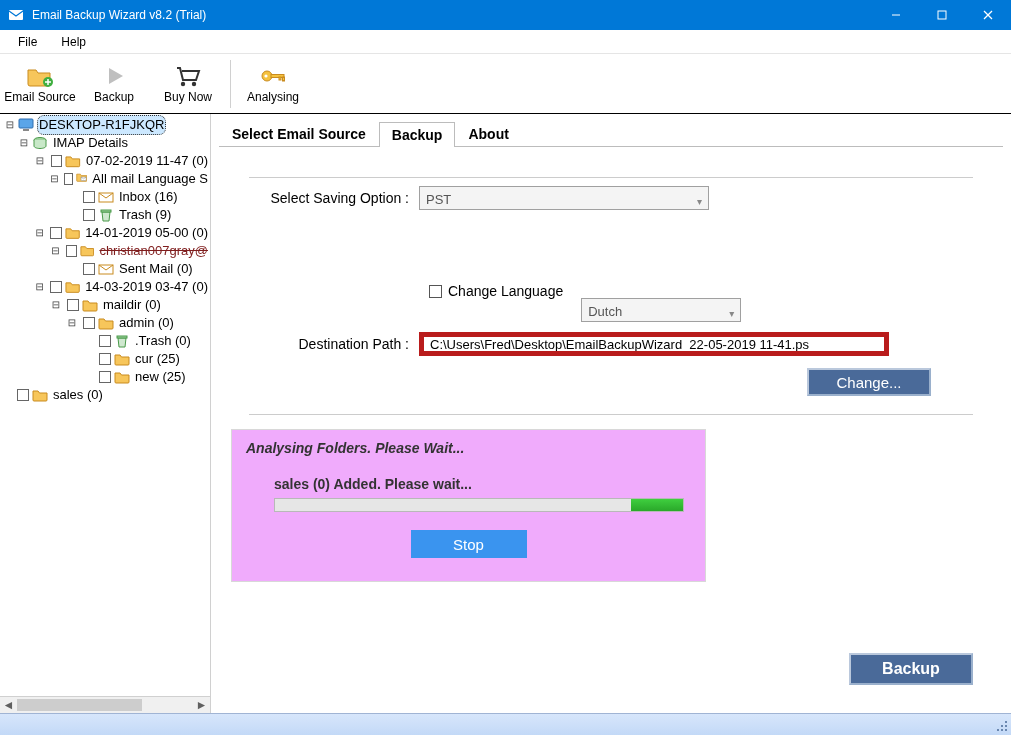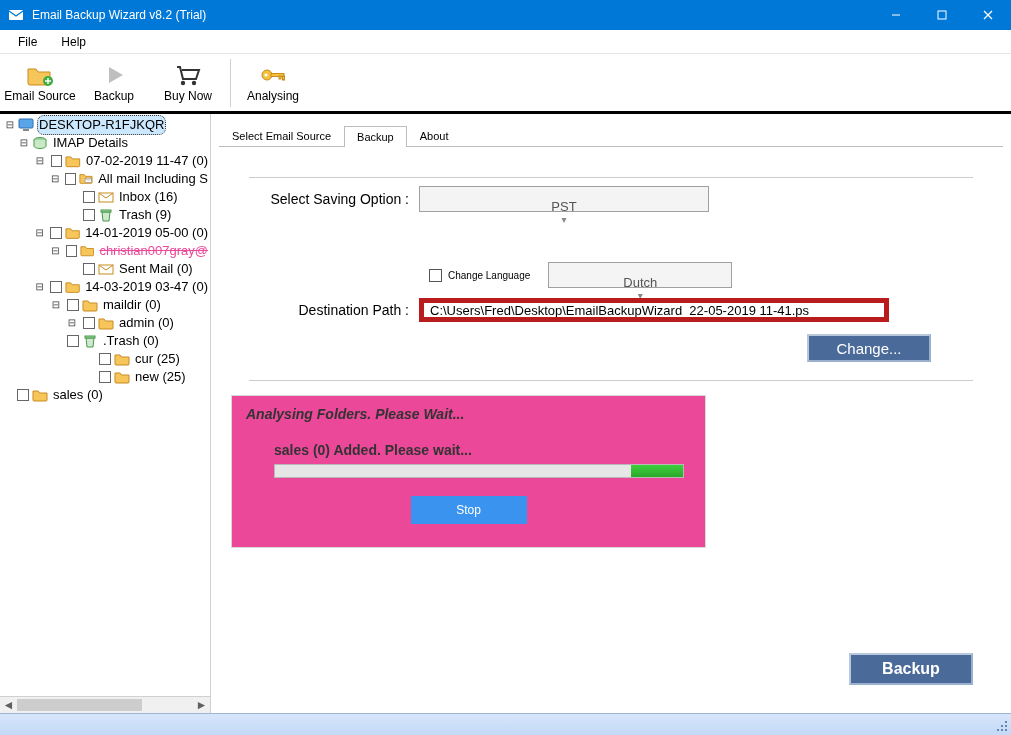--- a/index.html
+++ b/index.html
@@ -7,64 +7,64 @@
 
 .titlebar { background: #0078d7; color: #fff; height: 30px; display: flex; align-items: center; padding-left: 8px; }
 .titlebar .title-icon { width: 16px; height: 16px; margin-right: 8px; }
 .titlebar .title-text { flex: 1; font-size: 12px; }
 .titlebar .win-btns { display: flex; height: 100%; }
 .titlebar .win-btn { width: 46px; display: flex; align-items: center; justify-content: center; cursor: pointer; }
 
 .menubar { background: #fff; border-bottom: 1px solid #e5e5e5; height: 24px; display: flex; align-items: center; padding-left: 8px; gap: 4px; }
 .menubar .menu-item { padding: 2px 10px; cursor: pointer; }
 
-.toolbar { height: 60px; display: flex; align-items: center; padding: 2px 4px; border-bottom: 3px solid #000000; gap: 2px; }
+.toolbar { height: 60px; display: flex; align-items: center; padding: 2px 4px; border-bottom: 1px solid #000000; gap: 2px; }
 .toolbar .tool-btn { display: flex; flex-direction: column; align-items: center; justify-content: center; width: 72px; height: 56px; cursor: pointer; font-size: 12px; }
 .toolbar .tool-btn .ticon { width: 28px; height: 24px; margin-bottom: 2px; }
 .toolbar .vsep { width: 1px; height: 48px; background: #d0d0d0; margin: 0 4px; }
 
 .body-area { flex: 1; display: flex; min-height: 0; }
 .sidebar { width: 211px; border-right: 1px solid #d0d0d0; overflow: hidden; position: relative; background: #fff; }
 .tree { font-size: 13px; line-height: 18px; padding-top: 2px; white-space: nowrap; }
 .tree-row { display: flex; align-items: center; height: 18px; cursor: pointer; }
 .tree-row.selected .lbl { background: #cce8ff; border: 1px dotted #333; padding: 0 1px; }
 .tw { width: 12px; height: 12px; display: inline-flex; align-items: center; justify-content: center; font-size: 10px; color: #404040; cursor: pointer; margin-right: 2px; }
 .cb { width: 12px; height: 12px; border: 1px solid #666; margin: 0 3px; cursor: pointer; }
 .fico { width: 16px; height: 14px; margin-right: 3px; }
 .lbl { padding: 0 2px; border-radius: 7px; }
 .scrollbar-h { position: absolute; bottom: 0; left: 0; right: 0; height: 17px; background: #f0f0f0; border-top: 1px solid #d0d0d0; display: flex; }
 .scrollbar-h .arrow { width: 17px; display: flex; align-items: center; justify-content: center; color: #606060; cursor: pointer; }
 .scrollbar-h .track { flex: 1; position: relative; }
 .scrollbar-h .thumb { position: absolute; top: 2px; bottom: 2px; left: 0; width: 125px; background: #cdcdcd; }
 
 .main { flex: 1; position: relative; background: #fff; padding: 0 8px 8px 8px; }
 .tabs { display: flex; align-items: flex-end; height: 28px; margin-top: 4px; }
-.tab { padding: 4px 12px; font-size: 11px; font-weight: normal; cursor: pointer; border: 1px solid transparent; border-bottom: none; margin-top: 32px; }
+.tab { padding: 4px 12px; font-size: 14px; font-weight: bold; cursor: pointer; border: 1px solid transparent; border-bottom: none; margin-top: 32px; }
 .tab.active { border-color: #bcbcbc; background: #fff; position: relative; top: 1px; }
 .tab-content { border-top: 1px solid #bcbcbc; padding: 18px 30px 0 30px; }
 
 .form-row { display: flex; align-items: center; margin-bottom: 8px; }
 .form-label { width: 170px; text-align: right; font-size: 14px; padding-right: 10px; }
-.form-select { width: 290px; height: 24px; border: 1px solid #a0a0a0; padding: 12px 6px; background: #f4f4f4; color: #555; font-size: 13px; display: flex; align-items: center; justify-content: space-between; flex-direction: column; }
-.form-select.small { width: 184px; }
+.form-select { width: 290px; height: 24px; border: 1px solid #a0a0a0; padding: 2px 6px; background: #f4f4f4; color: #555; font-size: 13px; display: flex; align-items: flex-end; justify-content: space-between; }
+.form-select.small { width: 160px; margin-top: 38px; }
 .chev { color: #888; font-size: 10px; }
 .chk-row { display: flex; align-items: center; gap: 6px; margin-left: 180px; margin-top: 50px; margin-bottom: 10px; }
 .chk-row .cbx { width: 13px; height: 13px; border: 1px solid #555; cursor: pointer; }
-.chk-row .chk-label { font-size: 10px; margin-right: 12px; text-align: center; }
+.chk-row .chk-label { font-size: 14px; margin-right: 12px; text-align: center; }
 .path-input { width: 470px; height: 24px; border: 5px solid #b91c1c; padding: 2px 6px; font-size: 13px; }
 .change-btn { display: inline-flex; align-items: center; justify-content: center; width: 124px; height: 28px; background: #4a6a99; border: 2px solid #9ab0cc; border-top-color:#bac8dc; border-left-color:#bac8dc; color: #fff; font-size: 15px; cursor: pointer; margin-left: 558px; margin-top: 4px; }
 .backup-btn { display: inline-flex; align-items: center; justify-content: center; width: 124px; height: 32px; background: #4a6a99; border: 2px solid #9ab0cc; border-top-color:#bac8dc; border-left-color:#bac8dc; color: #fff; font-size: 16px; font-weight: bold; cursor: pointer; position: absolute; right: 38px; bottom: 28px; }
 .hr { border-top: 1px solid #ccc; margin: 12px 0 12px 0; }
 
-.progress-panel { border: 1px solid #d8d8d8; background: #ec4899; padding: 10px 14px 16px 14px; margin-top: 14px; width: 475px; margin-left: -18px; }
+.progress-panel { border: 1px solid #d8d8d8; background: #f0abfc; padding: 10px 14px 16px 14px; margin-top: 14px; width: 475px; margin-left: -18px; }
 .progress-panel .title { font-size: 14px; font-style: italic; font-weight: bold; color: #333; }
 .progress-panel .status { font-size: 14px; font-weight: bold; color: #333; padding-left: 28px; margin-top: 20px; }
 .progress-bar { width: 410px; height: 14px; border: 1px solid #b8b8b8; background: #e6e6e6; margin: 6px 0 0 28px; position: relative; }
 .progress-bar .fill { position: absolute; right: 0; top: 0; bottom: 0; width: 52px; background: linear-gradient(#3fcf3f,#2aa82a); }
-.stop-btn { display: block; width: 116px; height: 28px; background: #3a94ef; color: #fff; font-size: 12px; border: none; cursor: pointer; margin: 18px auto 7px auto; }
+.stop-btn { display: block; width: 116px; height: 28px; background: #3a94ef; color: #fff; font-size: 15px; border: none; cursor: pointer; margin: 18px auto 7px auto; }
 
 .statusbar { height: 22px; background: linear-gradient(#d7e6fb,#c3d9f7); border-top: 1px solid #a0b4d4; position: relative; }
 .statusbar .grip { position: absolute; right: 2px; bottom: 2px; width: 14px; height: 14px; }
 
 svg { display: block; }
 </style>
 </head>
 <body>
 
 <div class="titlebar">
@@ -182,21 +182,21 @@
       <div class="tree-row" style="padding-left:50px">
           <span class="tw">⊟</span>
           <span class="cb"></span>
           <span class="fico">
             <svg viewBox="0 0 16 14">
               <path d="M1 3h5l1.5 2H15v7a1 1 0 0 1-1 1H2a1 1 0 0 1-1-1z" fill="#f7c65b" stroke="#c98b1f"></path>
               <rect x="7" y="7" width="7" height="5" fill="#fff" stroke="#888" stroke-width="0.7"></rect>
               <path d="M7 7l3.5 2.5L14 7" stroke="#888" stroke-width="0.7" fill="none"></path>
             </svg>
           </span>
-          <span class="lbl">All mail Including S</span>
+          <span class="lbl">All mail Language S</span>
         </div>
       <div class="tree-row" style="padding-left:66px">
           <span class="tw" style="width:12px"></span>
           <span class="cb"></span>
           <span class="fico">
             <svg viewBox="0 0 16 14">
               <rect x="1" y="3" width="14" height="9" fill="#fff" stroke="#c98b1f"></rect>
               <path d="M1 3l7 5 7-5" stroke="#c98b1f" fill="none"></path>
             </svg>
           </span>
@@ -225,21 +225,21 @@
           <span class="lbl">14-01-2019 05-00 (0)</span>
         </div>
       <div class="tree-row" style="padding-left:50px">
           <span class="tw">⊟</span>
           <span class="cb"></span>
           <span class="fico">
             <svg viewBox="0 0 16 14">
               <path d="M1 3h5l1.5 2H15v7a1 1 0 0 1-1 1H2a1 1 0 0 1-1-1z" fill="#f7c65b" stroke="#c98b1f"></path>
             </svg>
           </span>
-          <span class="lbl" style="color:#ec4899;text-decoration:line-through">christian007gray@</span>
+          <span class="lbl" style="color:#7f1d1d;text-decoration:line-through">christian007gray@</span>
         </div>
       <div class="tree-row" style="padding-left:66px">
           <span class="tw" style="width:12px"></span>
           <span class="cb"></span>
           <span class="fico">
             <svg viewBox="0 0 16 14">
               <rect x="1" y="3" width="14" height="9" fill="#fff" stroke="#c98b1f"></rect>
               <path d="M1 3l7 5 7-5" stroke="#c98b1f" fill="none"></path>
             </svg>
           </span>
@@ -269,21 +269,21 @@
       <div class="tree-row" style="padding-left:66px">
           <span class="tw">⊟</span>
           <span class="cb"></span>
           <span class="fico">
             <svg viewBox="0 0 16 14">
               <path d="M1 3h5l1.5 2H15v7a1 1 0 0 1-1 1H2a1 1 0 0 1-1-1z" fill="#f7c65b" stroke="#c98b1f"></path>
             </svg>
           </span>
           <span class="lbl">admin (0)</span>
         </div>
-      <div class="tree-row" style="padding-left:50px">
+      <div class="tree-row" style="padding-left:82px">
           <span class="tw" style="width:12px"></span>
           <span class="cb"></span>
           <span class="fico">
             <svg viewBox="0 0 16 14">
               <path d="M4 4h8l-1 9H5z" fill="#cfe8cf" stroke="#4a9a4a"></path>
               <rect x="3" y="2" width="10" height="2" fill="#9ed29e" stroke="#4a9a4a"></rect>
             </svg>
           </span>
           <span class="lbl">.Trash (0)</span>
         </div>

